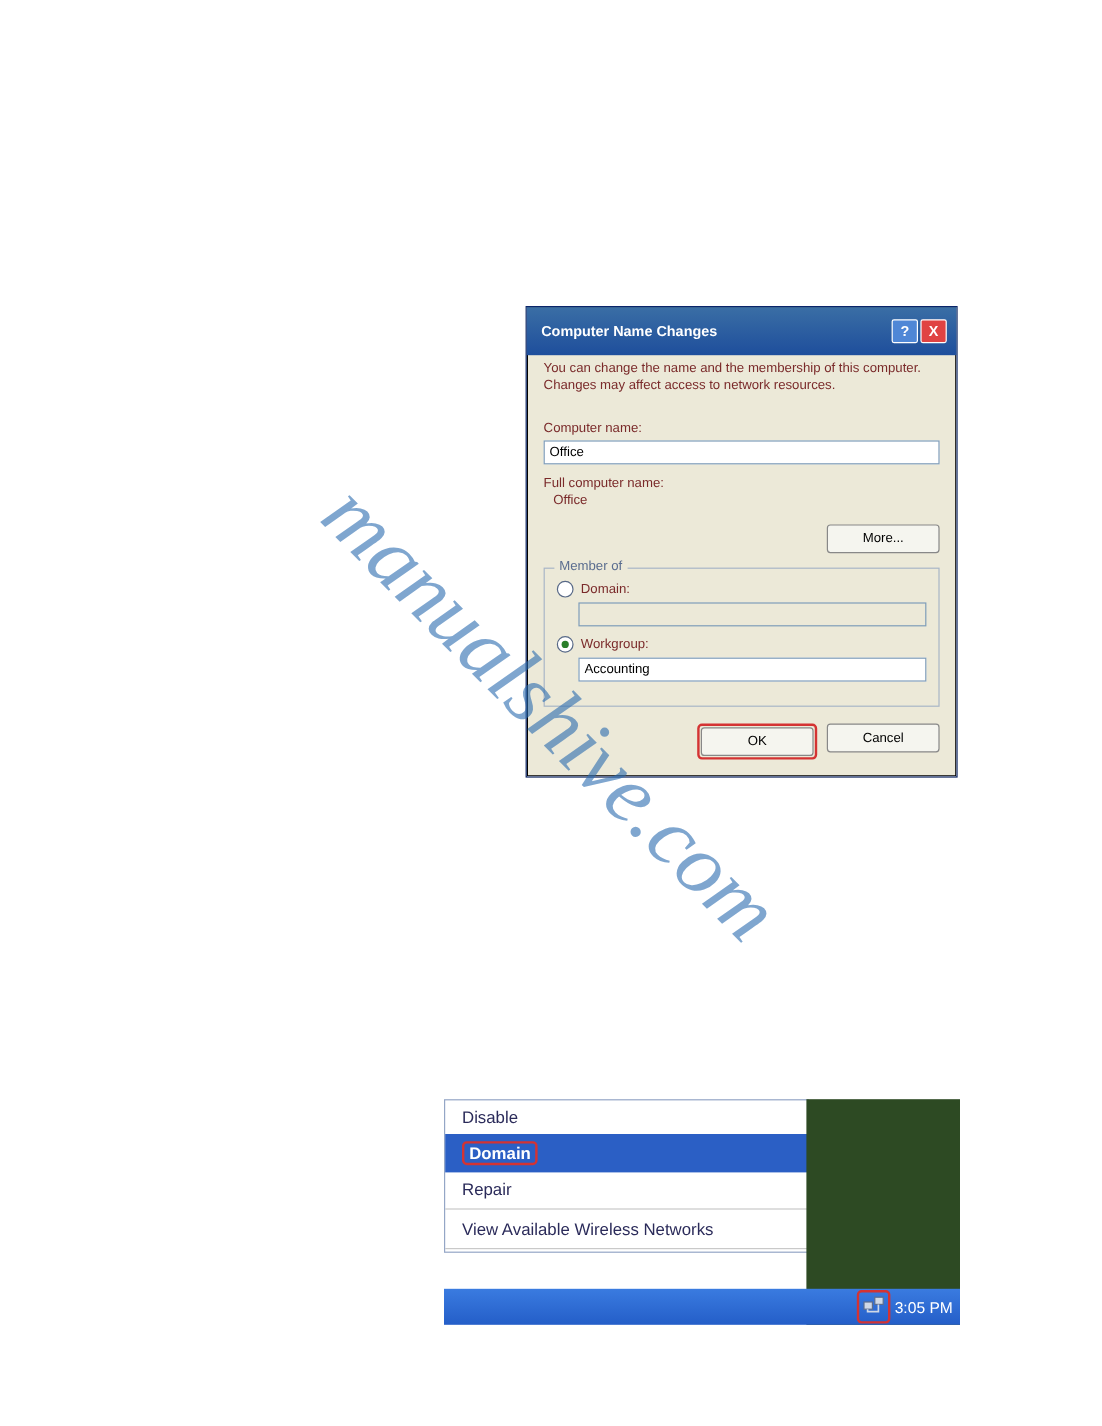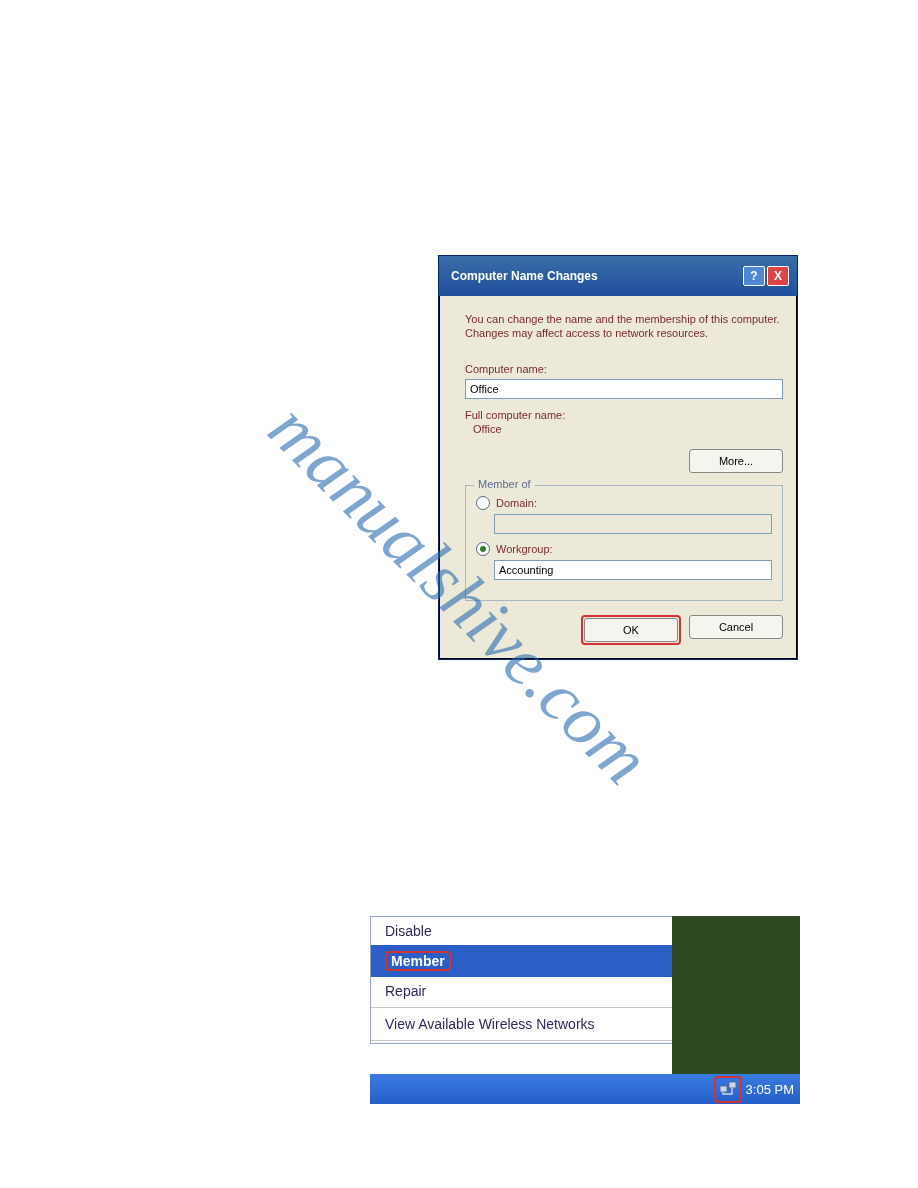--- a/index.html
+++ b/index.html
@@ -43,21 +43,21 @@
     display: flex;
     align-items: center;
     padding: 0 8px;
     font-weight: bold;
     font-size: 12px;
   }
   .titlebar .ttext { flex: 1; padding-left: 4px; }
   .tbtn { width: 20px; height: 18px; margin-left: 2px; display: flex; align-items: center; justify-content: center; border: 1px solid #fff; border-radius: 2px; font-size: 12px; }
   .help { background: #4f87d6; }
   .close { background: #e04343; color: #fff; font-weight: bold; }
-  .dbody { padding: 16px 14px 14px; margin-left: 12px; }
+  .dbody { padding: 4px 14px 14px; }
   .desc { color: #7a2a2a; margin-bottom: 22px; line-height: 1.3; }
   .lbl { color: #7a2a2a; margin-bottom: 4px; }
   .txtinput {
     width: 100%;
     height: 20px;
     background: #fff;
     border: 1px solid #7f9db9;
     padding: 2px 4px;
     box-sizing: border-box;
     font-size: 11px;
@@ -189,21 +189,21 @@
     </div>
   </div>
 </div>
 
 <div class="menublock">
   <div class="menuwrap">
     <div class="desktopstrip"></div>
     <div class="ctxmenu">
       <div class="mitem">Disable</div>
       <div class="mitem sel">
-        <span class="statusmark">Member</span>
+        <span class="statusmark">Domain</span>
       </div>
       <div class="mitem">Repair</div>
       <div class="msep"></div>
       <div class="mitem">View Available Wireless Networks</div>
       <div class="msep"></div>
     </div>
     <div class="taskbar">
       <div class="tray">
         <span class="netmark">
           <span class="neticon">

